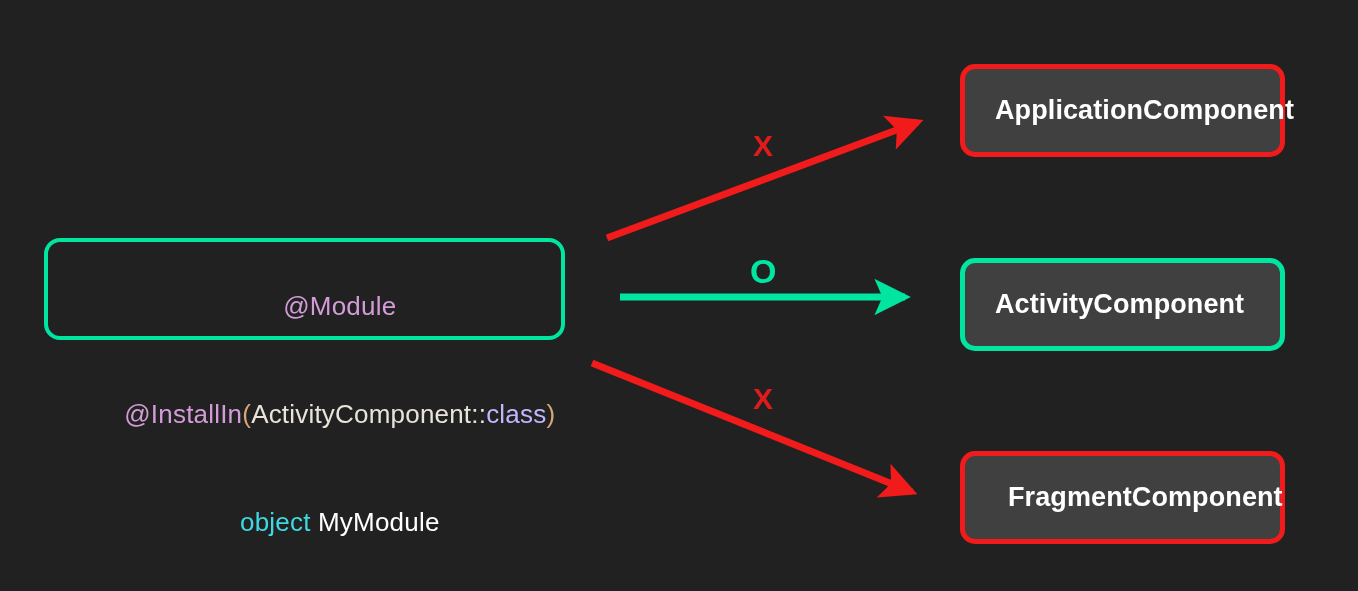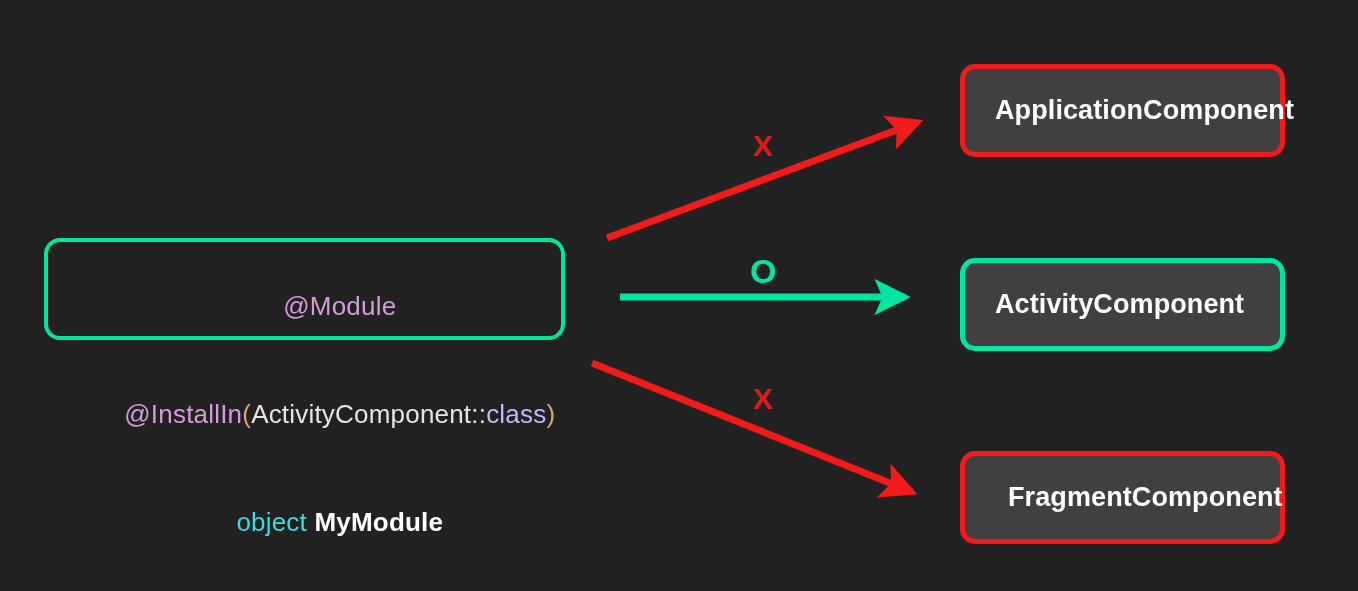--- a/index.html
+++ b/index.html
@@ -43,21 +43,21 @@
     font-size: 26px;
     line-height: 36px;
     white-space: pre;
     letter-spacing: 0.2px;
   }
   .tok-anno   { color: #D39CD8; }
   .tok-punct  { color: #D6A676; }
   .tok-plain  { color: #E8E4DC; }
   .tok-kw     { color: #c4b5fd; }
   .tok-kw2    { color: #3FD8E0; }
-  .tok-ident  { color: #FFFFFF; font-weight: bold; }
+  .tok-ident  { color: #FFFFFF; font-weight: normal; }
 
   
   .comp-box {
     position: absolute;
     box-sizing: border-box;
     width: 325px;
     height: 93px;
     border-width: 5px;
     border-style: solid;
     border-radius: 15px;

